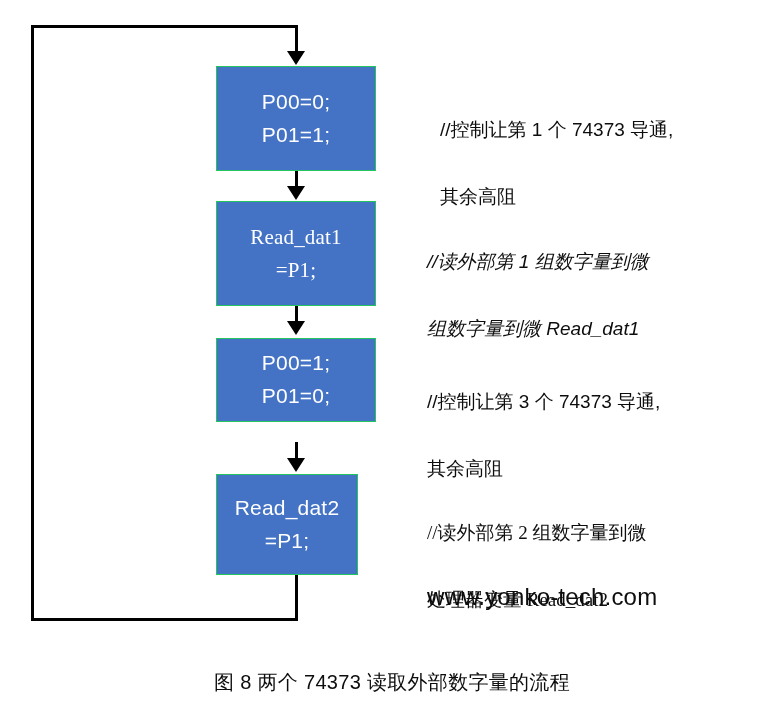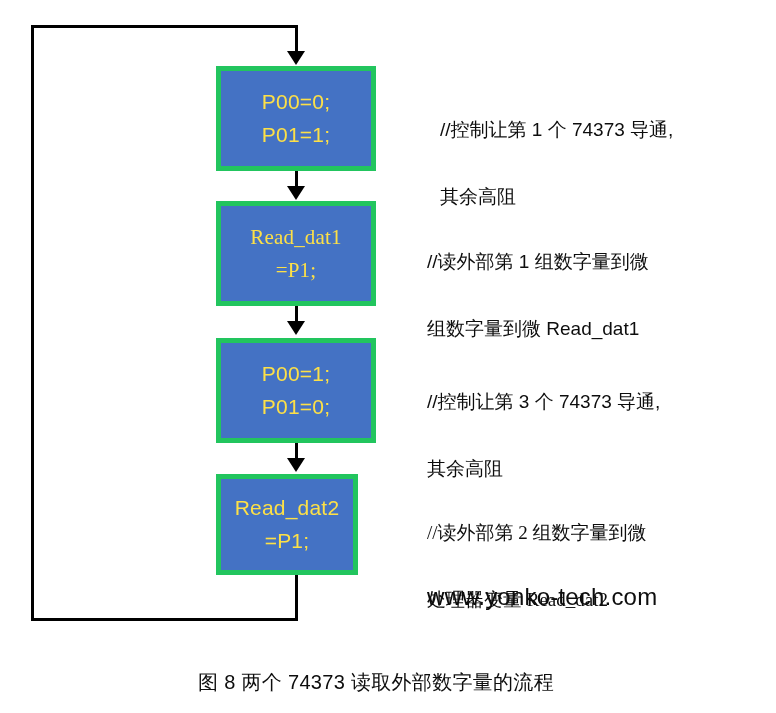--- a/index.html
+++ b/index.html
@@ -17,22 +17,22 @@
     height: 713px;
     background: #ffffff;
     overflow: hidden;
   }
 
   
   .proc-box {
     position: absolute;
     box-sizing: border-box;
     background: #4472C4;
-    border: 5px solid #22c55e;
-    color: #fde047;
+    border: 1px solid #22c55e;
+    color: #ffffff;
     display: flex;
     flex-direction: column;
     align-items: center;
     justify-content: center;
     font-size: 21px;
     line-height: 1.55;
     letter-spacing: 0.2px;
     white-space: pre;
   }
   .proc-line {
@@ -79,20 +79,21 @@
 
   
   .caption {
     position: absolute;
     left: 0;
     width: 752px;
     text-align: center;
     font-size: 20px;
     color: #0d0d0d;
     letter-spacing: 0.3px;
+    padding-left: 16px;
   }
 </style>
 </head>
 <body>
 
 <div id="canvas">
 
   <div class="loop-seg" style="left:295px; top:574px; width:3px; height:47px;"></div>
   <div class="loop-seg" style="left:31px; top:618px; width:267px; height:3px;"></div>
   <div class="loop-seg" style="left:31px; top:25px; width:3px; height:596px;"></div>
@@ -115,26 +116,26 @@
   </div>
   <div class="annot" style="left:440px; top:80px;">
     <span class="annot-line">//控制让第 1 个 74373 导通,</span><br>
     <span class="annot-line">其余高阻</span>
   </div>
 
   <div class="proc-box" style="left:216px; top:201px; width:160px; height:105px;font-family:Liberation Serif, serif;">
     <span class="proc-line">Read_dat1</span>
     <span class="proc-line">=P1;</span>
   </div>
-  <div class="annot" style="left:427px; top:212px;">
+  <div class="annot" style="left:427px; top:212px;font-style:italic;">
     <span class="annot-line">//读外部第 1 组数字量到微</span><br>
     <span class="annot-line">组数字量到微 Read_dat1</span>
   </div>
 
-  <div class="proc-box" style="left:216px; top:338px; width:160px; height:105px;">
+  <div class="proc-box" style="left:216px; top:338px; width:160px; height:84px;">
     <span class="proc-line">P00=1;</span>
     <span class="proc-line">P01=0;</span>
   </div>
   <div class="annot" style="left:427px; top:352px;">
     <span class="annot-line">//控制让第 3 个 74373 导通,</span><br>
     <span class="annot-line">其余高阻</span>
   </div>
 
   <div class="proc-box" style="left:216px; top:474px; width:142px; height:101px;">
     <span class="proc-line">Read_dat2</span>

